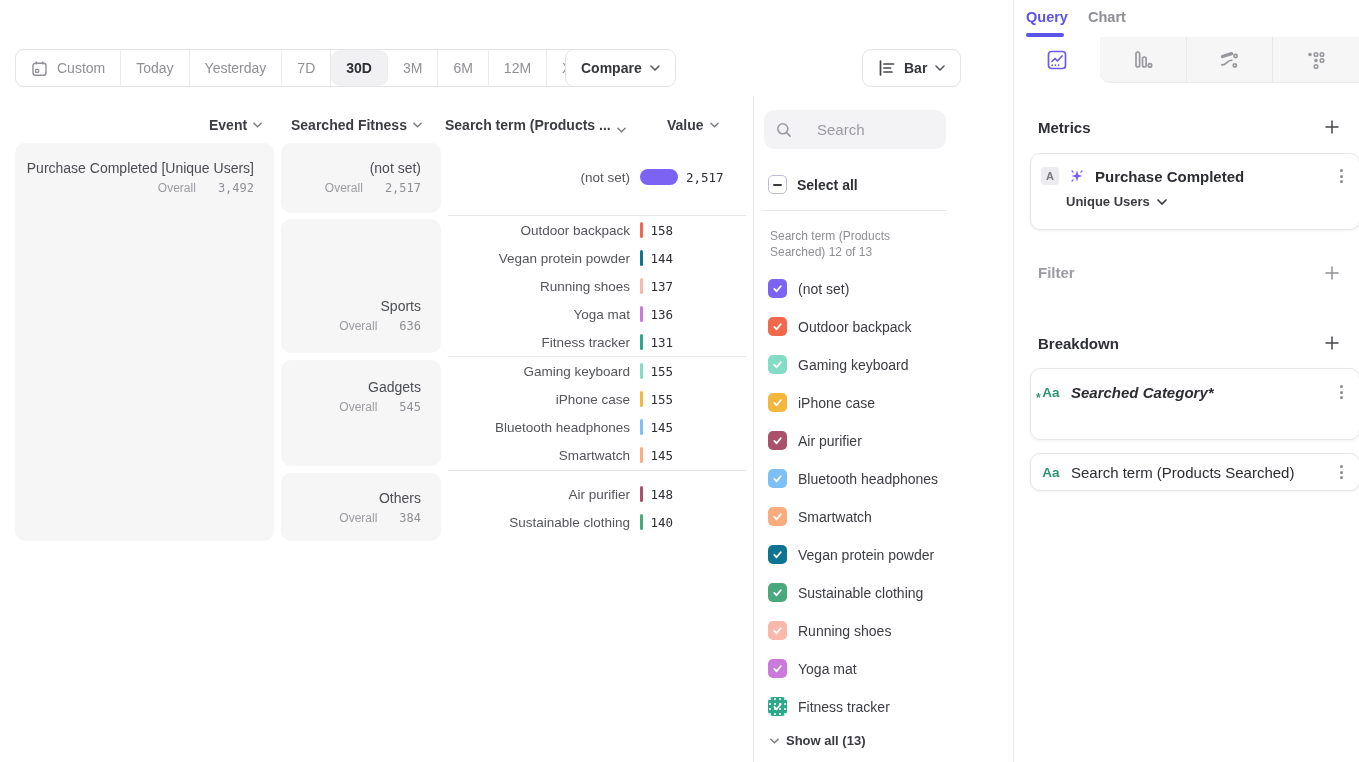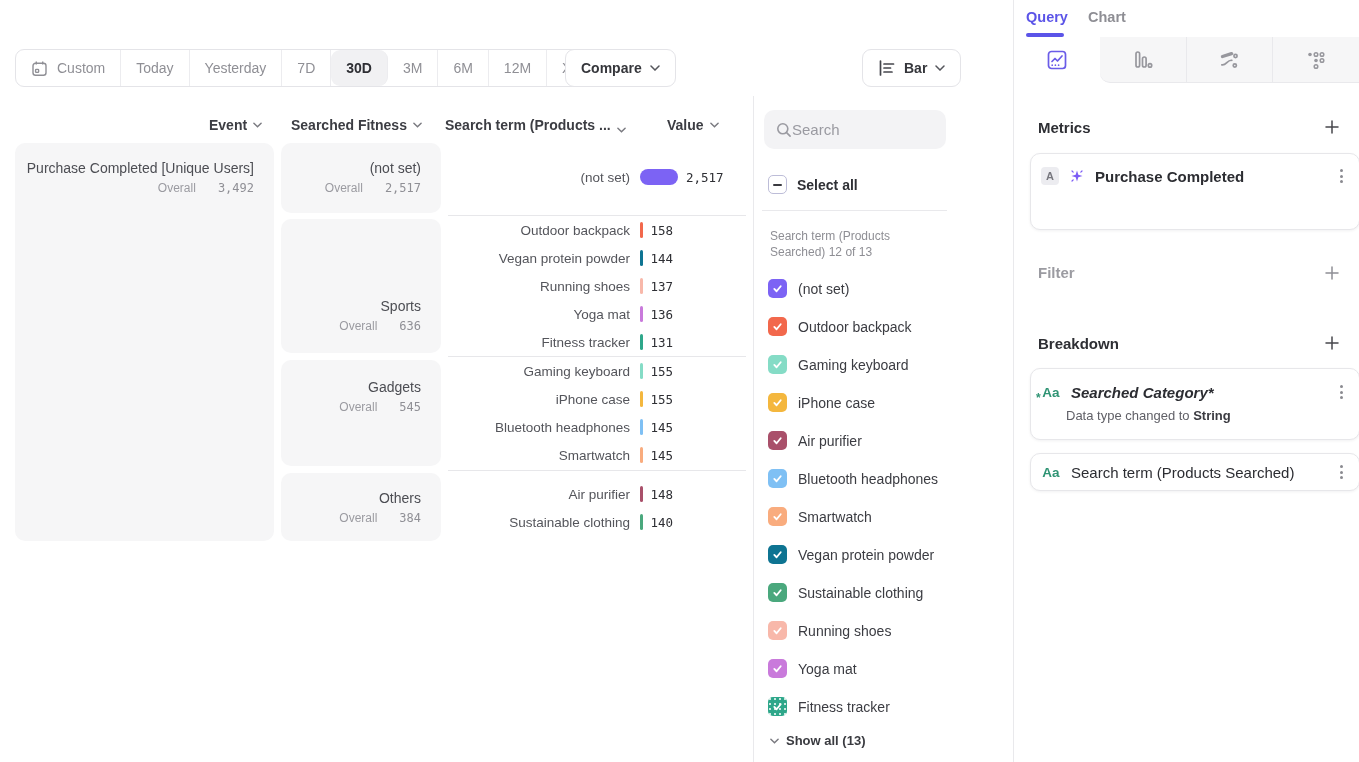--- a/index.html
+++ b/index.html
@@ -28,21 +28,21 @@
   .term-row { position:absolute; left:448px; width:300px; height:18px; display:flex; align-items:center; }
   .term-label { width:192px; flex:none; text-align:right; font-size:13.5px; color:#54555b; padding-right:10px; white-space:nowrap; }
   .bar { height:16px; flex:none; border-radius:1.5px; }
   .bar.pill { border-radius:8px; }
   .term-value { margin-left:8px; font-size:12.5px; color:#2e2f34; white-space:nowrap; }
   .group-sep { position:absolute; left:448px; width:298px; height:1px; background:#e7e7ea; }
 
   .v-divider { position:absolute; left:753px; top:96px; bottom:0; width:1px; background:#e9e9ec; }
 
   
-  .search-box { position:absolute; left:764px; top:110px; width:182px; height:39px; background:#f3f3f5; border-radius:10px; display:flex; align-items:center; gap:0; padding:0 12px; }
+  .search-box { position:absolute; left:764px; top:110px; width:182px; height:39px; background:#f3f3f5; border-radius:10px; display:flex; align-items:center; gap:25px; padding:0 12px; }
   .search-box input { border:none; outline:none; background:transparent; font-size:15px; color:#3c3c41; width:100%; font-family:"Liberation Sans",sans-serif; }
   .search-box input::placeholder { color:#9a9aa1; }
   .select-all-row { position:absolute; left:768px; top:175px; display:flex; align-items:center; gap:10px; cursor:pointer; }
   .select-all-label { font-size:14px; font-weight:700; color:#2f3035; }
   .cbx { width:19px; height:19px; border-radius:5px; display:flex; align-items:center; justify-content:center; flex:none; }
   .cbx.indeterminate { background:#fff; border:1.5px solid #bdbdd8; }
   .dash { width:9px; height:2px; background:#3a3a40; border-radius:1px; }
   .cbx.textured { background-image:radial-gradient(circle at 2px 2px, rgba(255,255,255,.75) 1px, transparent 1.3px); background-size:5px 5px; }
   .legend-divider { position:absolute; left:762px; top:210px; width:185px; height:1px; background:#e9e9ec; }
   .legend-context { position:absolute; left:770px; top:228px; width:178px; font-size:12px; line-height:16px; color:#8e8e94; }
@@ -463,20 +463,28 @@
             <path d="M3 3l1.2 1.2M13 3l-1.2 1.2M3 13l1.2-1.2" stroke="#7c5cf5" stroke-width="1.2" stroke-linecap="round"></path>
           </svg>
       </span>
       <span class="qcard-title">Purchase Completed</span>
       <span class="kebab">
           <span class="k-dot"></span>
           <span class="k-dot"></span>
           <span class="k-dot"></span>
         </span>
     </div>
+    <div class="measure-row">
+      <span>Unique Users</span>
+      <span>
+          <svg width="10" height="6" viewBox="0 0 10 6" fill="none" stroke="#3a3a40" stroke-width="1.7" stroke-linecap="round">
+            <path d="M1 1l4 4 4-4"></path>
+          </svg>
+        </span>
+    </div>
   </div>
 
   <div class="section-title muted" style="top:264px;">Filter</div>
   <div class="plus-btn" style="top:265px;">
     <svg width="16" height="16" viewBox="0 0 16 16" fill="none" stroke="#8f8f95" stroke-width="1.5" stroke-linecap="round">
         <path d="M8 2v12M2 8h12"></path>
       </svg>
   </div>
 
   <div class="section-title" style="top:335px;">Breakdown</div>
@@ -489,23 +497,20 @@
   <div class="qcard" style="top:368px;height:72px;">
     <div class="qcard-row" style="margin-top:14px;">
       <span class="aa-icon"><span>Aa</span><span class="aa-star">*</span></span>
       <span class="qcard-title italic">Searched Category*</span>
       <span class="kebab">
           <span class="k-dot"></span>
           <span class="k-dot"></span>
           <span class="k-dot"></span>
         </span>
     </div>
-    <div class="note-row">
-      <span>Data type changed to </span><b>String</b>
-    </div>
   </div>
 
   <div class="qcard" style="top:453px;height:38px;">
     <div class="qcard-row" style="margin-top:9px;">
       <span class="aa-icon"><span>Aa</span></span>
       <span class="qcard-title normal">Search term (Products Searched)</span>
       <span class="kebab">
           <span class="k-dot"></span>
           <span class="k-dot"></span>
           <span class="k-dot"></span>

